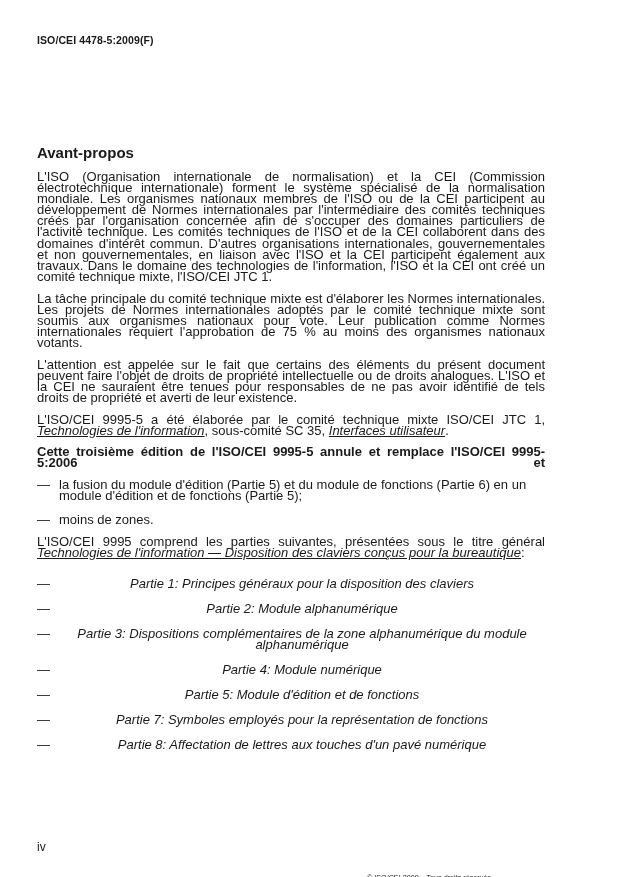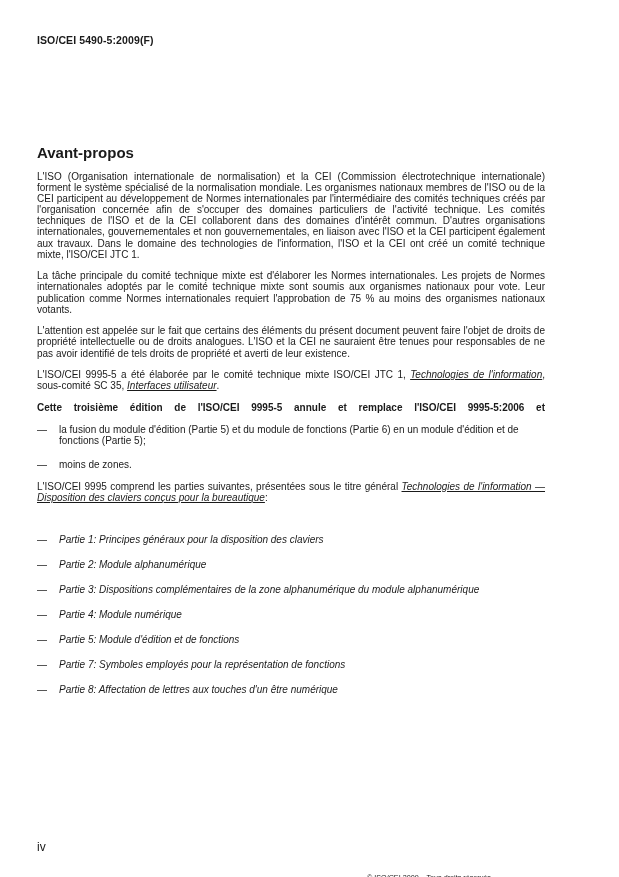--- a/index.html
+++ b/index.html
@@ -1,34 +1,34 @@
 <!DOCTYPE html>
 <html><head>
 <meta charset="utf-8">
 <style>
   html, body { margin: 0; padding: 0; background: #ffffff; }
   body { width: 619px; height: 877px; position: relative; overflow: hidden;
          font-family: "Liberation Sans", sans-serif; color: #1a1a1a; }
   .header { position: absolute; left: 37px; top: 34px; font-size: 10.5px; font-weight: bold; letter-spacing: 0.1px; }
   .title { position: absolute; left: 37px; top: 144px; font-size: 15px; font-weight: bold; }
-  .content { position: absolute; left: 37px; top: 171px; width: 508px; font-size: 10px; line-height: 11.1px; }
+  .content { position: absolute; left: 37px; top: 171px; width: 508px; font-size: 13px; line-height: 11.1px; }
   .content p { margin: 0 0 10.6px 0; text-align: justify; }
   .content p.nojust { text-align: left; }
   .li { display: flex; margin: 0 0 13.9px 0; }
   .li .dash { width: 22px; flex: 0 0 22px; }
   .li .txt { flex: 1; }
-  .li.italic .txt { font-style: italic; }
+  .li.italic .txt { font-style: italic; text-align: center; }
   .footer-page { position: absolute; left: 37px; top: 840px; font-size: 12px; }
   .footer-copy { position: absolute; left: 367px; top: 841px; font-size: 7.2px; margin-top: 32px; }
   em { font-style: italic; text-decoration: underline; }
 </style>
 </head>
 <body>
 
-<div class="header">ISO/CEI 5490-5:2009(F)</div>
+<div class="header">ISO/CEI 4478-5:2009(F)</div>
 
 <div class="title">Avant-propos</div>
 
 <div class="content">
   <p>L'ISO (Organisation internationale de normalisation) et la CEI (Commission électrotechnique internationale) forment le système spécialisé de la normalisation mondiale. Les organismes nationaux membres de l'ISO ou de la CEI participent au développement de Normes internationales par l'intermédiaire des comités techniques créés par l'organisation concernée afin de s'occuper des domaines particuliers de l'activité technique. Les comités techniques de l'ISO et de la CEI collaborent dans des domaines d'intérêt commun. D'autres organisations internationales, gouvernementales et non gouvernementales, en liaison avec l'ISO et la CEI participent également aux travaux. Dans le domaine des technologies de l'information, l'ISO et la CEI ont créé un comité technique mixte, l'ISO/CEI JTC 1.</p>
   <p>La tâche principale du comité technique mixte est d'élaborer les Normes internationales. Les projets de Normes internationales adoptés par le comité technique mixte sont soumis aux organismes nationaux pour vote. Leur publication comme Normes internationales requiert l'approbation de 75 % au moins des organismes nationaux votants.</p>
   <p>L'attention est appelée sur le fait que certains des éléments du présent document peuvent faire l'objet de droits de propriété intellectuelle ou de droits analogues. L'ISO et la CEI ne sauraient être tenues pour responsables de ne pas avoir identifié de tels droits de propriété et averti de leur existence.</p>
   <p><span>L'ISO/CEI 9995-5 a été élaborée par le comité technique mixte ISO/CEI JTC 1, </span><em>Technologies de l'information</em><span>, sous-comité SC 35, </span><em>Interfaces utilisateur</em><span>.</span></p>
   <p class="nojust" style="margin-bottom:10.6px;font-weight:bold;">
       <span style="display:block;text-align:justify;text-align-last:justify;">Cette troisième édition de l'ISO/CEI 9995-5 annule et remplace l'ISO/CEI 9995-5:2006 et</span>
@@ -36,21 +36,21 @@
 
   <div class="li" style="margin-bottom:13px;">
     <span class="dash">—</span>
     <span class="txt">la fusion du module d'édition (Partie 5) et du module de fonctions (Partie 6) en un module d'édition et de fonctions (Partie 5);</span>
   </div>
   <div class="li" style="margin-bottom:10.6px;">
     <span class="dash">—</span>
     <span class="txt">moins de zones.</span>
   </div>
 
-  <p style="margin-bottom:31px;"><span>L'ISO/CEI 9995 comprend les parties suivantes, présentées sous le titre général </span><em>Technologies de l'information — Disposition des claviers conçus pour la bureautique</em><span>:</span></p>
+  <p style="margin-bottom:20px;"><span>L'ISO/CEI 9995 comprend les parties suivantes, présentées sous le titre général </span><em>Technologies de l'information — Disposition des claviers conçus pour la bureautique</em><span>:</span></p>
 
   <div class="li italic">
     <span class="dash">—</span>
     <span class="txt">Partie 1: Principes généraux pour la disposition des claviers</span>
   </div>
   <div class="li italic">
     <span class="dash">—</span>
     <span class="txt">Partie 2: Module alphanumérique</span>
   </div>
   <div class="li italic">
@@ -64,18 +64,18 @@
   <div class="li italic">
     <span class="dash">—</span>
     <span class="txt">Partie 5: Module d'édition et de fonctions</span>
   </div>
   <div class="li italic">
     <span class="dash">—</span>
     <span class="txt">Partie 7: Symboles employés pour la représentation de fonctions</span>
   </div>
   <div class="li italic">
     <span class="dash">—</span>
-    <span class="txt">Partie 8: Affectation de lettres aux touches d'un être numérique</span>
+    <span class="txt">Partie 8: Affectation de lettres aux touches d'un pavé numérique</span>
   </div>
 </div>
 
 <div class="footer-page">iv</div>
 <div class="footer-copy">© ISO/CEI 2009 – Tous droits réservés</div>
 
 </body></html>

